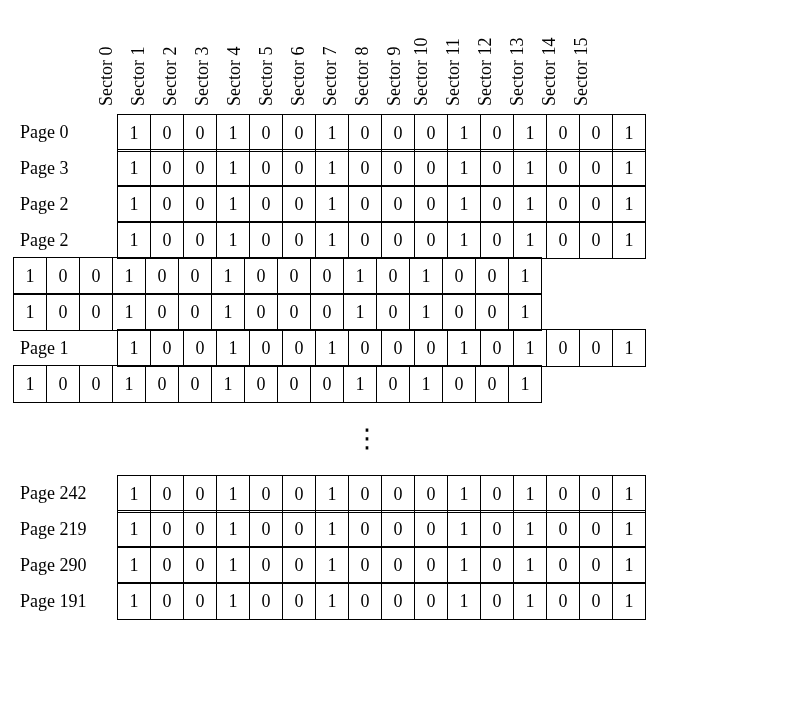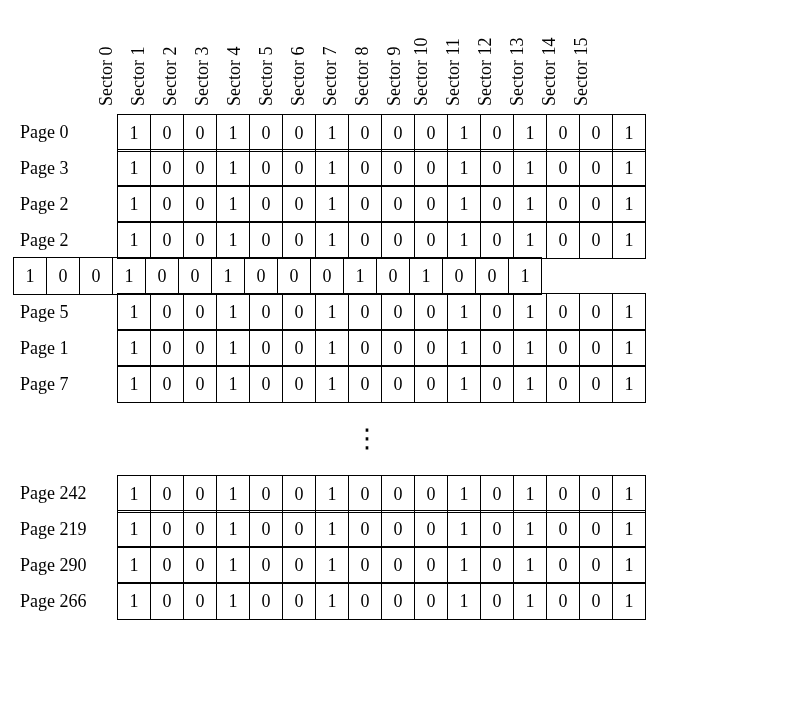--- a/index.html
+++ b/index.html
@@ -230,21 +230,20 @@
           <div class="cell">0</div>
           <div class="cell">1</div>
           <div class="cell">0</div>
           <div class="cell">1</div>
           <div class="cell">0</div>
           <div class="cell">0</div>
           <div class="cell">1</div>
         </div>
       </div>
       <div class="row">
-        <div class="row-label">Page 5</div>
         <div class="grid-row">
           <div class="cell">1</div>
           <div class="cell">0</div>
           <div class="cell">0</div>
           <div class="cell">1</div>
           <div class="cell">0</div>
           <div class="cell">0</div>
           <div class="cell">1</div>
           <div class="cell">0</div>
           <div class="cell">0</div>
@@ -272,21 +271,20 @@
           <div class="cell">0</div>
           <div class="cell">1</div>
           <div class="cell">0</div>
           <div class="cell">1</div>
           <div class="cell">0</div>
           <div class="cell">0</div>
           <div class="cell">1</div>
         </div>
       </div>
       <div class="row">
-        <div class="row-label">Page 7</div>
         <div class="grid-row">
           <div class="cell">1</div>
           <div class="cell">0</div>
           <div class="cell">0</div>
           <div class="cell">1</div>
           <div class="cell">0</div>
           <div class="cell">0</div>
           <div class="cell">1</div>
           <div class="cell">0</div>
           <div class="cell">0</div>
@@ -361,21 +359,21 @@
           <div class="cell">0</div>
           <div class="cell">1</div>
           <div class="cell">0</div>
           <div class="cell">1</div>
           <div class="cell">0</div>
           <div class="cell">0</div>
           <div class="cell">1</div>
         </div>
       </div>
       <div class="row">
-        <div class="row-label">Page 266</div>
+        <div class="row-label">Page 191</div>
         <div class="grid-row">
           <div class="cell">1</div>
           <div class="cell">0</div>
           <div class="cell">0</div>
           <div class="cell">1</div>
           <div class="cell">0</div>
           <div class="cell">0</div>
           <div class="cell">1</div>
           <div class="cell">0</div>
           <div class="cell">0</div>

